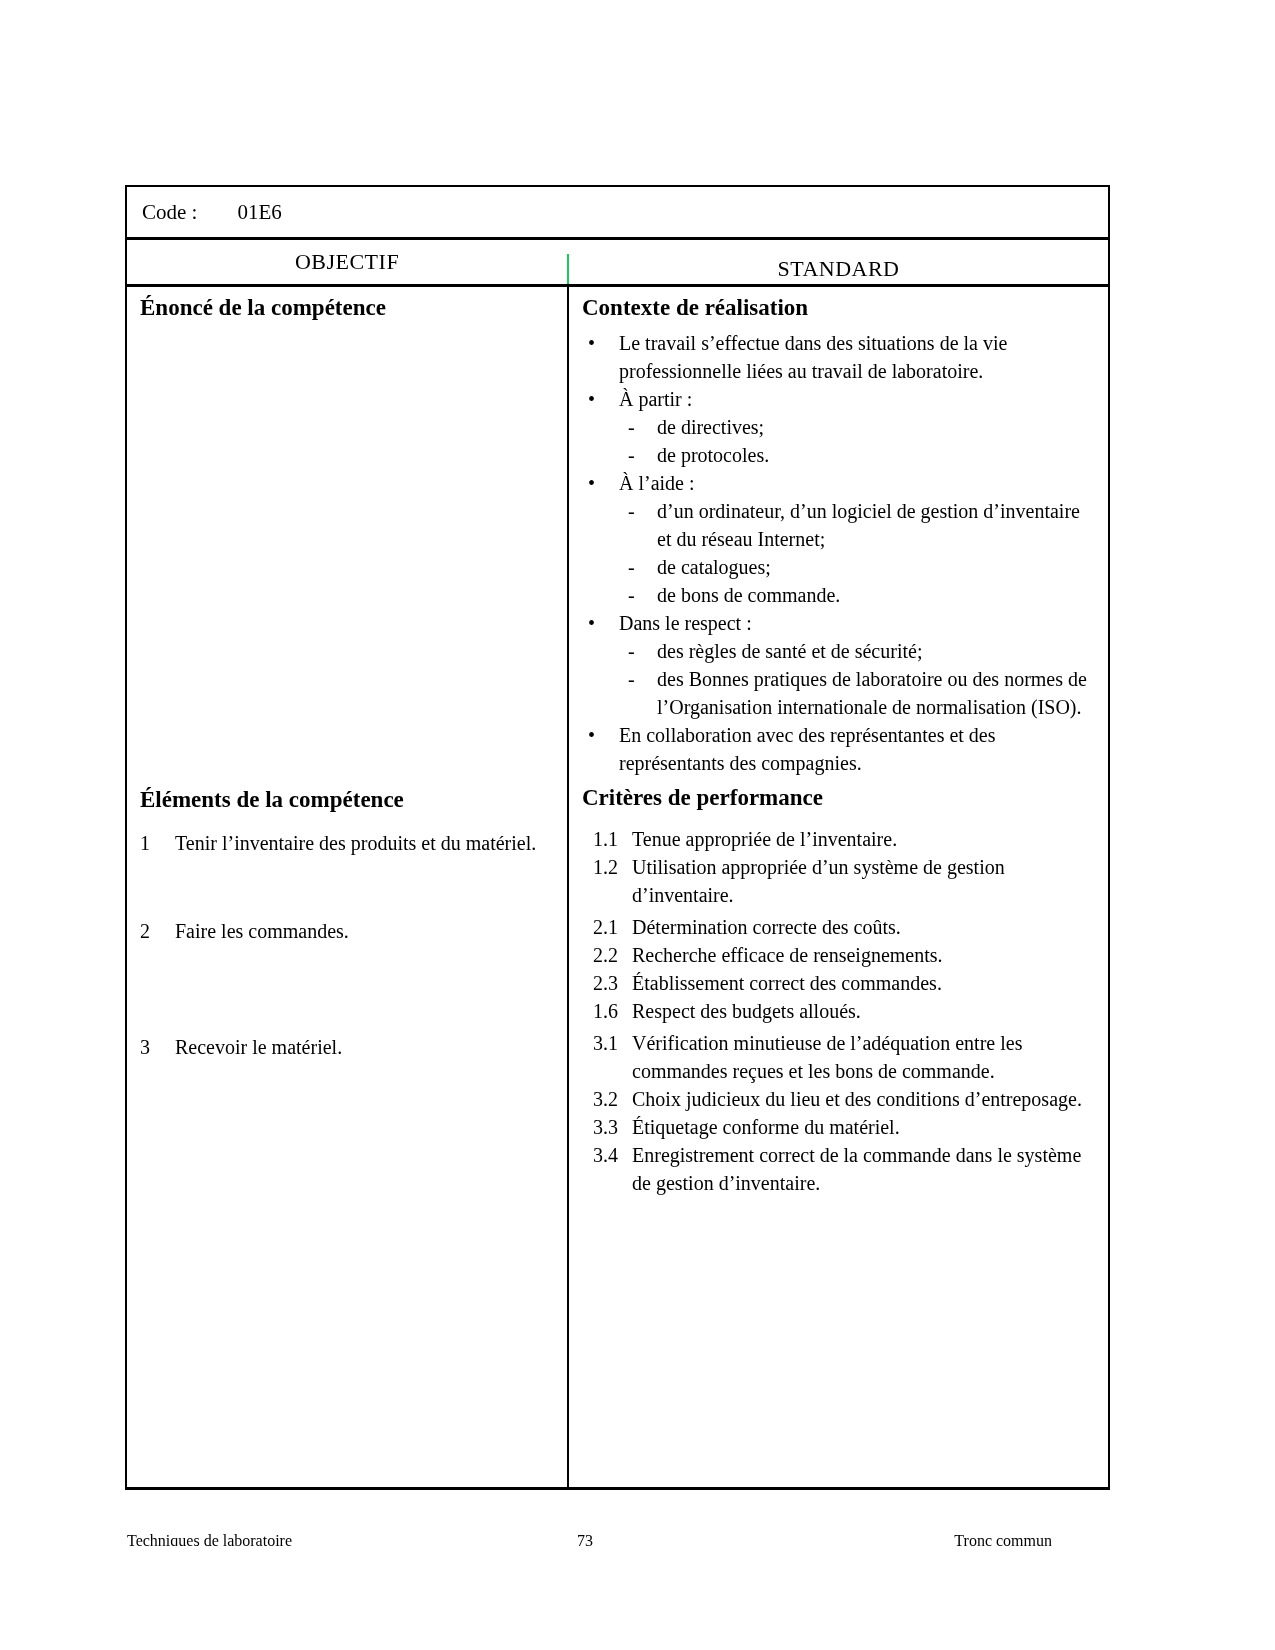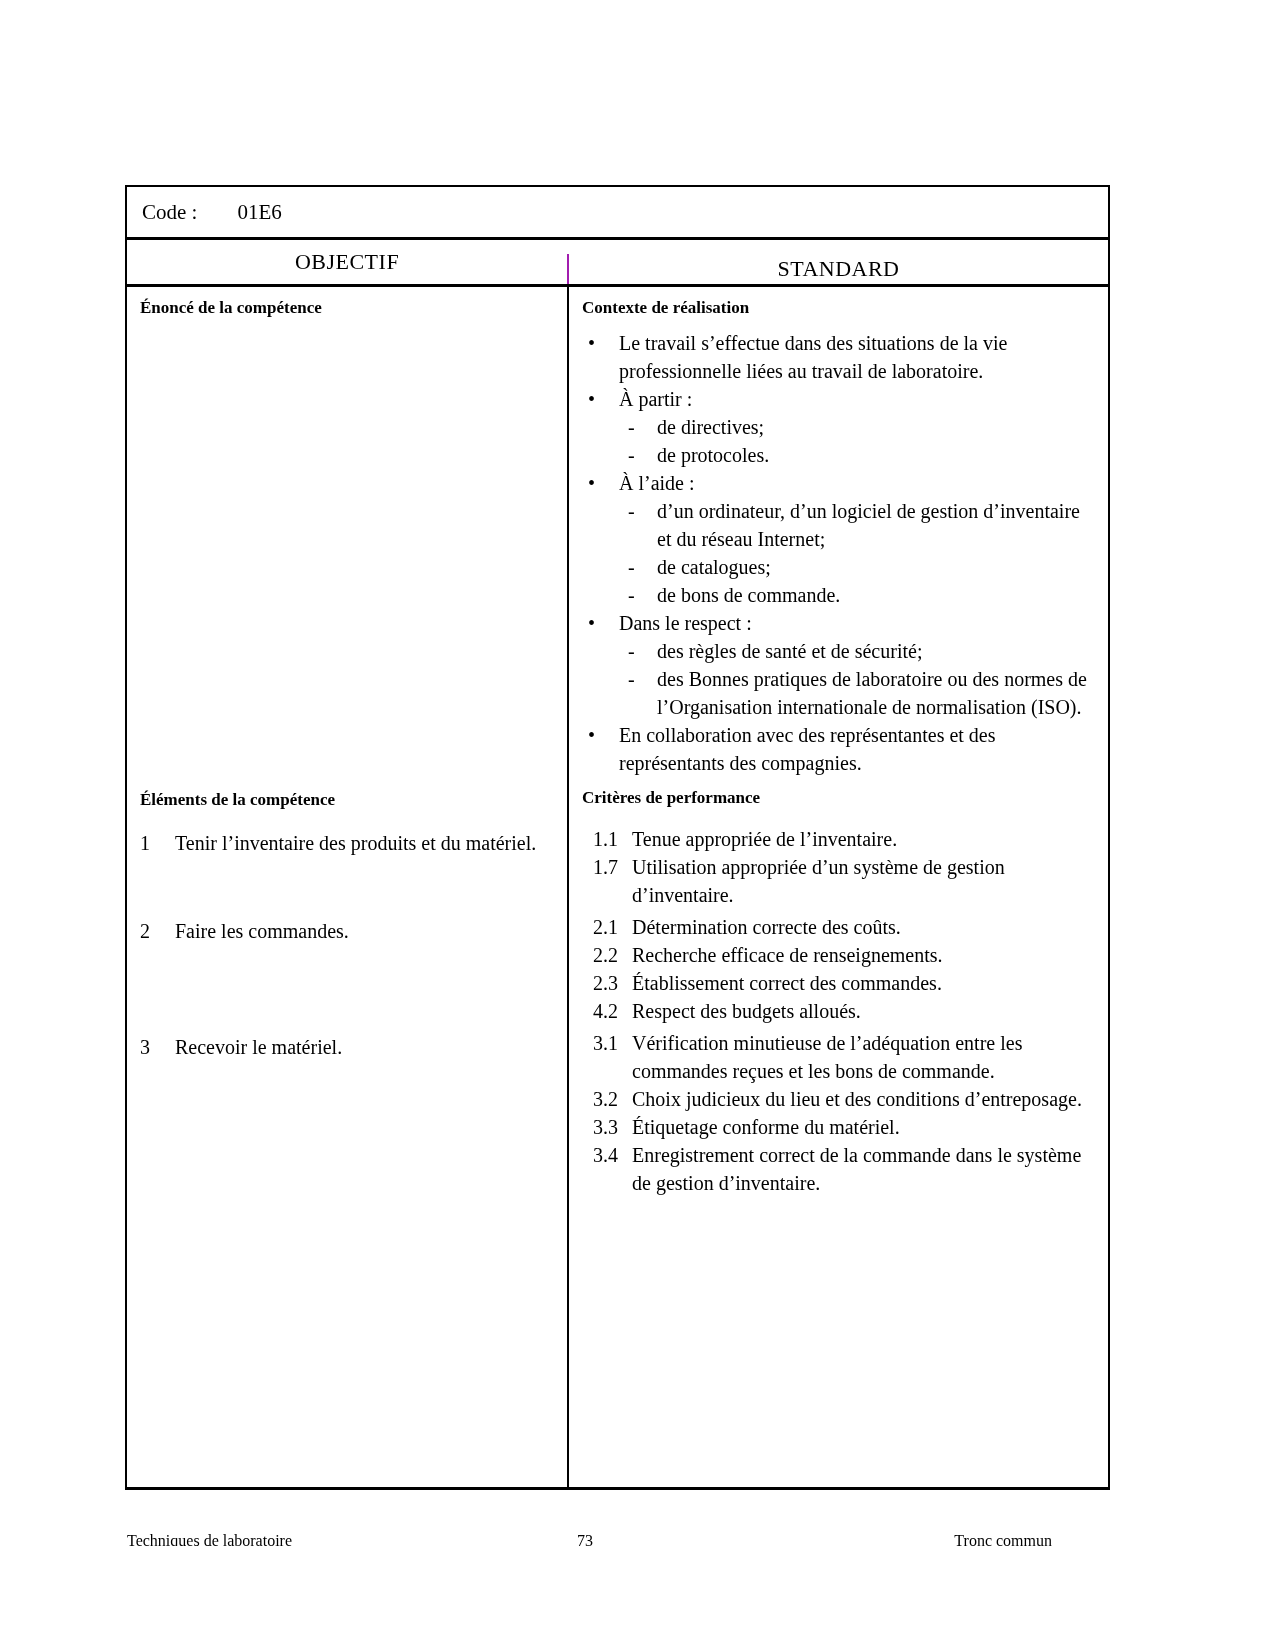--- a/index.html
+++ b/index.html
@@ -30,31 +30,31 @@
   .code-value{margin-left:40px;}
   .header-row{
     flex:0 0 44px;height:44px;
     border-bottom:3px solid #000;
     display:grid;grid-template-columns:440px 1fr;
   }
   .header-cell{
     display:flex;align-items:center;justify-content:center;
     font-size:22px;letter-spacing:0.5px;
   }
-  .header-cell.right{border-left:2px solid #a21caf;margin-top:14px;}
+  .header-cell.right{border-left:2px solid #22c55e;margin-top:14px;}
   .tbody{
     flex:1 1 auto;
     display:grid;
     grid-template-columns:440px 1fr;
     grid-template-rows:auto auto auto auto 1fr;
   }
   .cell{padding:4px 18px 0 13px;box-sizing:border-box;}
   .cell.rightcol{border-left:2px solid #000;padding:4px 10px 0 13px;}
   .sec-heading{
-    font-size:17px;font-weight:bold;line-height:30px;
+    font-size:23px;font-weight:bold;line-height:30px;
     margin:2px 0 6px 0;
   }
   .bodytext{font-size:20px;line-height:28px;margin:2px 0 0 0;max-width:372px;}
   
   .ctx-item{display:flex;font-size:20px;line-height:28px;}
   .ctx-item .marker{flex:0 0 37px;padding-left:6px;box-sizing:border-box;}
   .ctx-item.dash{padding-left:46px;}
   .ctx-item.dash .marker{flex:0 0 29px;padding-left:0;}
   .ctx-item .txt{flex:1 1 auto;}
   
@@ -162,21 +162,21 @@
           <span class="el-num">1</span>
           <span class="el-txt">Tenir l’inventaire des produits et du matériel.</span>
         </div>
       </div>
       <div class="cell rightcol grouprow">
         <div class="crit-item">
           <span class="crit-num">1.1</span>
           <span class="crit-txt">Tenue appropriée de l’inventaire.</span>
         </div>
         <div class="crit-item">
-          <span class="crit-num">1.7</span>
+          <span class="crit-num">1.2</span>
           <span class="crit-txt">Utilisation appropriée d’un système de gestion d’inventaire.</span>
         </div>
       </div>
 
       <div class="cell leftcol grouprow">
         <div class="el-item">
           <span class="el-num">2</span>
           <span class="el-txt">Faire les commandes.</span>
         </div>
       </div>
@@ -187,21 +187,21 @@
         </div>
         <div class="crit-item">
           <span class="crit-num">2.2</span>
           <span class="crit-txt">Recherche efficace de renseignements.</span>
         </div>
         <div class="crit-item">
           <span class="crit-num">2.3</span>
           <span class="crit-txt">Établissement correct des commandes.</span>
         </div>
         <div class="crit-item">
-          <span class="crit-num">4.2</span>
+          <span class="crit-num">1.6</span>
           <span class="crit-txt">Respect des budgets alloués.</span>
         </div>
       </div>
 
       <div class="cell leftcol">
         <div class="el-item">
           <span class="el-num">3</span>
           <span class="el-txt">Recevoir le matériel.</span>
         </div>
       </div>

